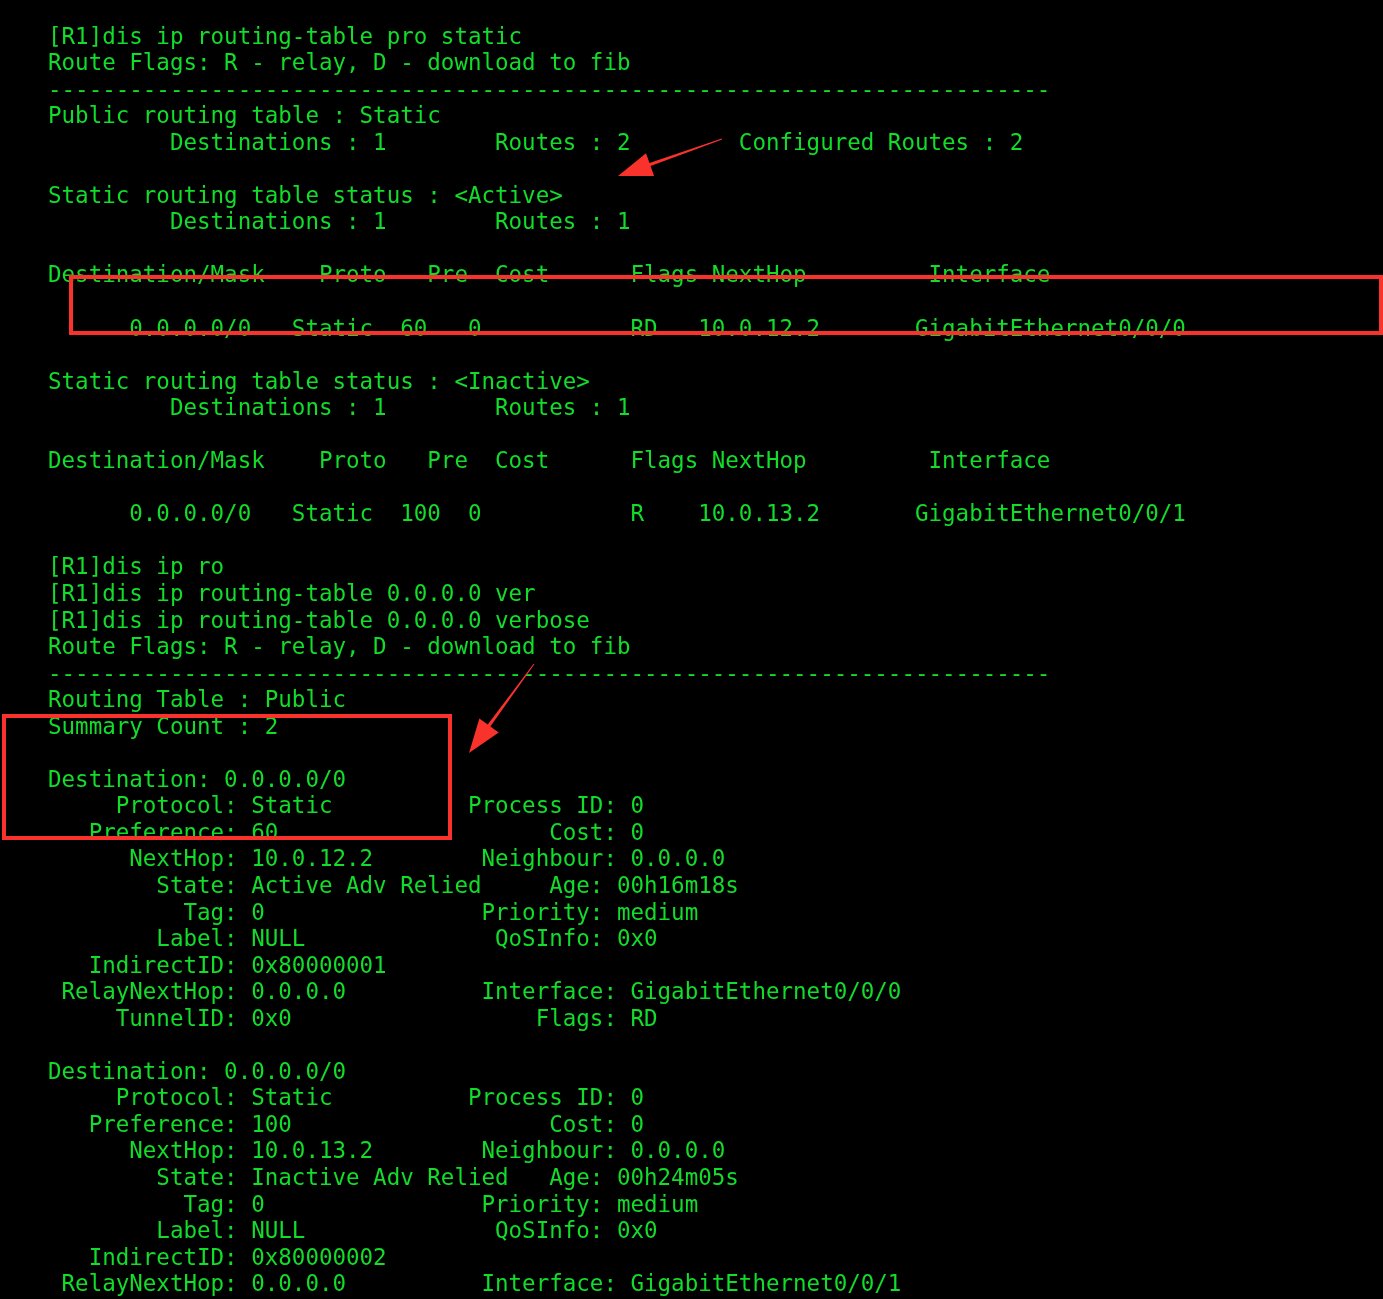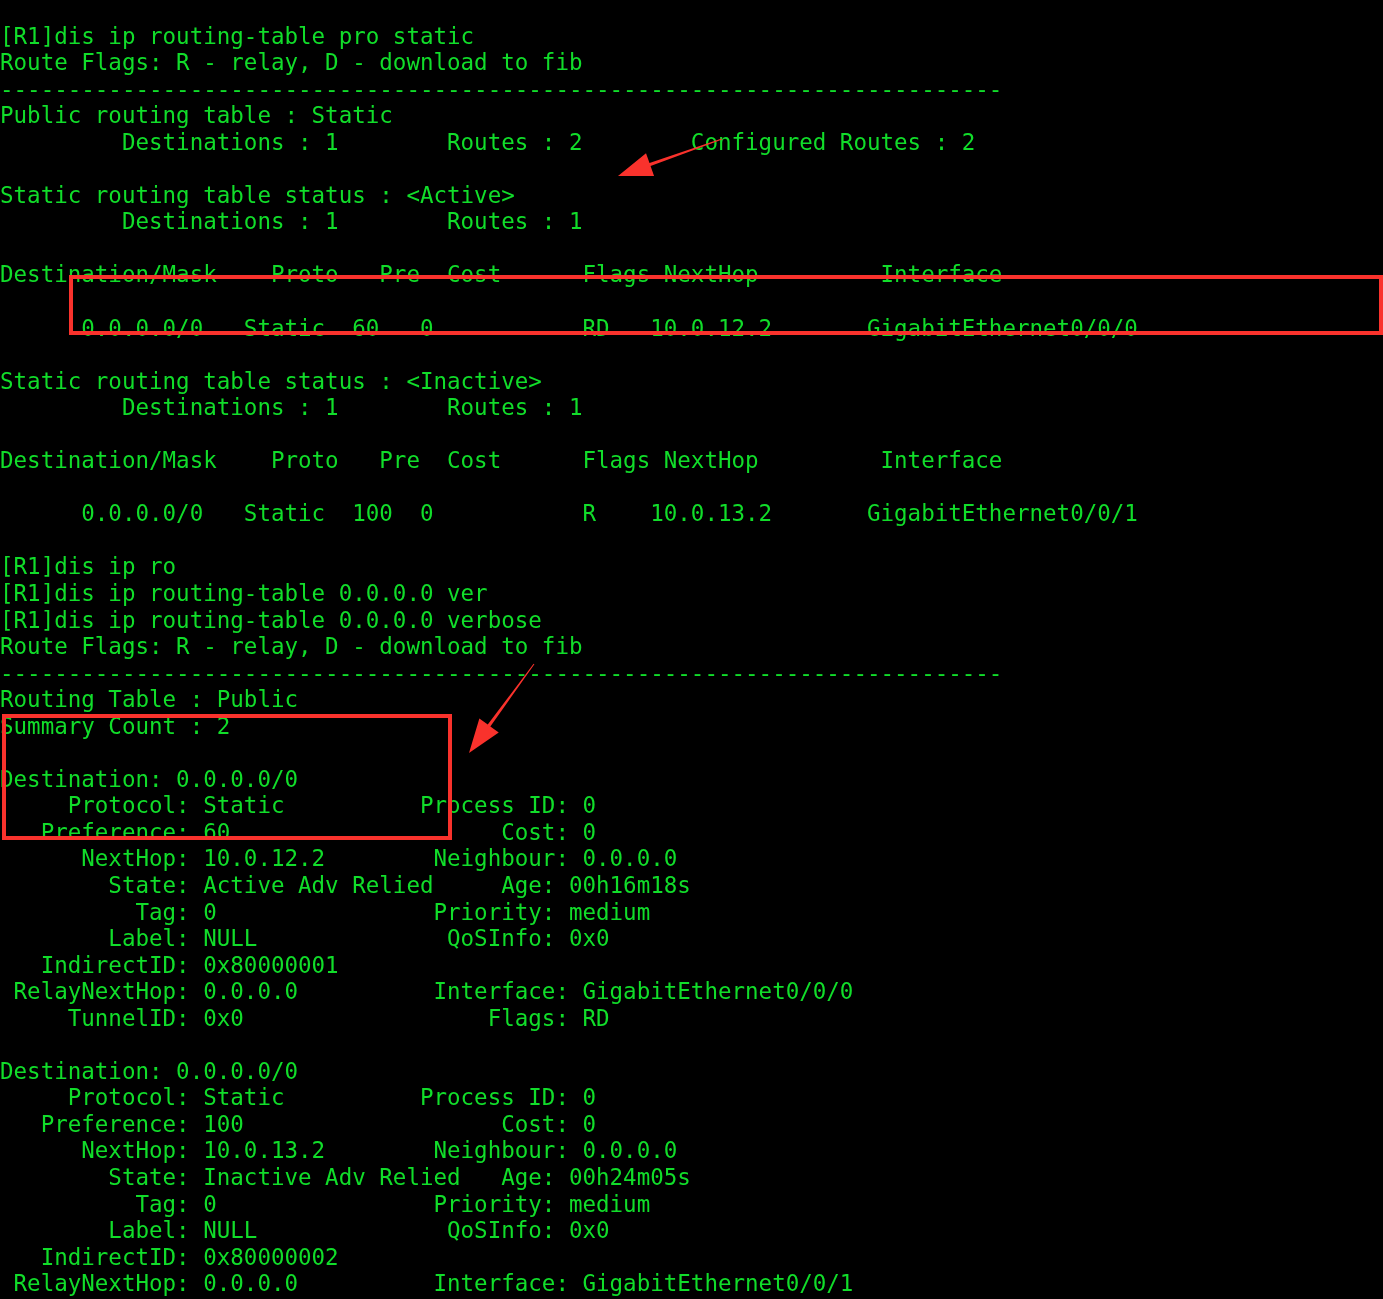--- a/index.html
+++ b/index.html
@@ -29,20 +29,21 @@
     letter-spacing: 0px;
     white-space: pre;
     padding: 0;
     box-sizing: border-box;
   }
   #terminal .line {
     height: 26.55px;
     white-space: pre;
     overflow: visible;
     display: block;
+    padding-left: 48px;
   }
   .annot-layer {
     position: absolute;
     left: 0;
     top: 0;
     width: 1383px;
     height: 1299px;
     pointer-events: none;
   }
   .hl-box {

